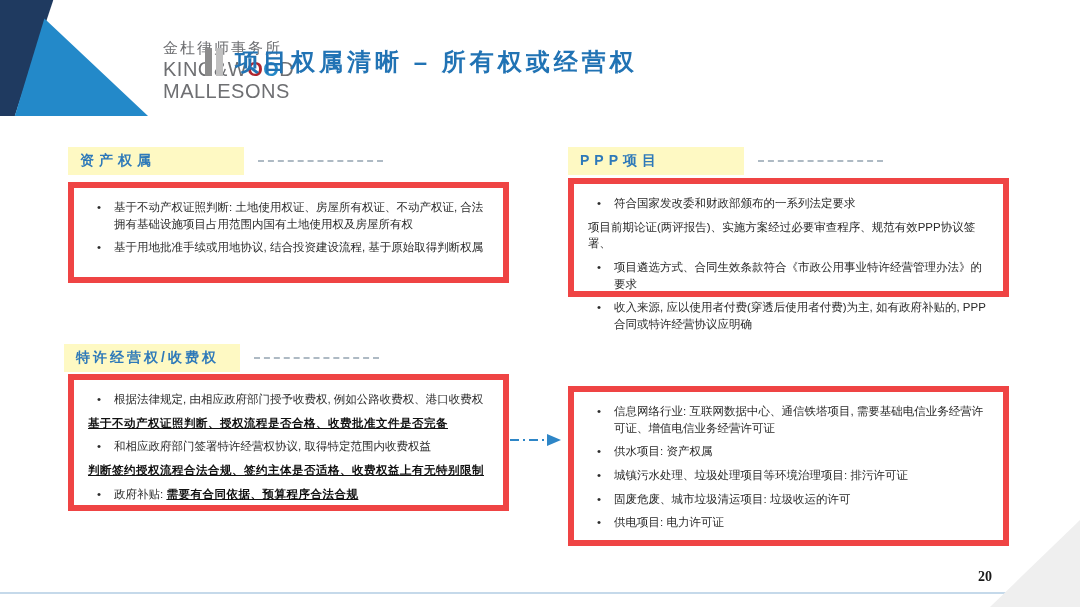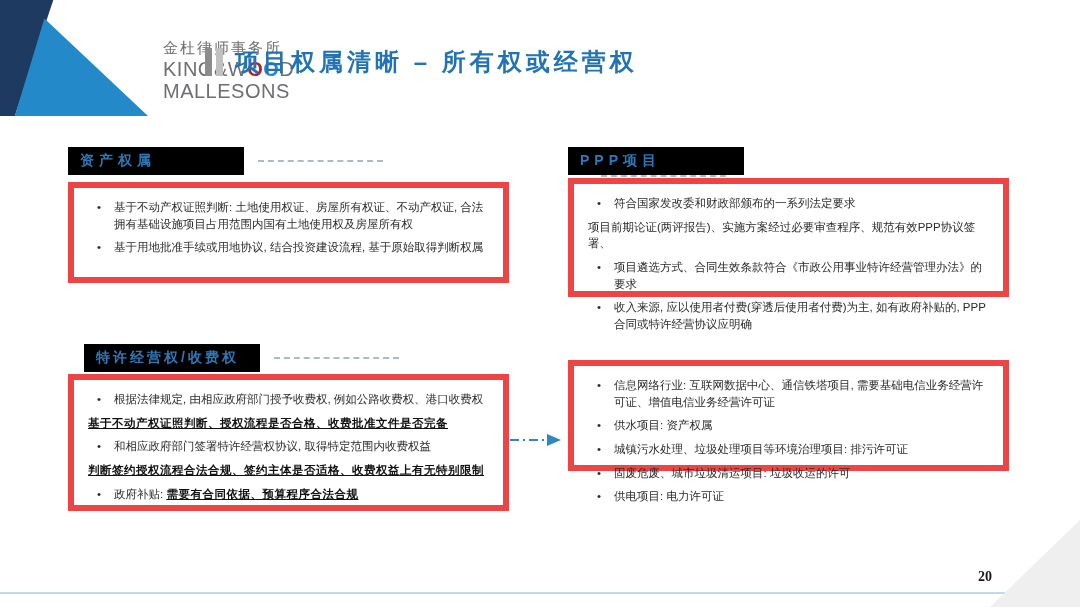--- a/index.html
+++ b/index.html
@@ -33,21 +33,21 @@
 
   
   .title-row { position: absolute; left: 205px; top: 46px; display: flex; align-items: center; }
   .title-bar1 { width: 7px; height: 28px; background: #8C8C8C; margin-right: 4px; }
   .title-bar2 { width: 7px; height: 28px; background: #C0C0C0; margin-right: 12px; }
   .title-text { font-size: 24px; font-weight: bold; color: #2173B4; letter-spacing: 4px; }
 
   
   .section-header { position: absolute; display: flex; align-items: center; }
   .section-header .tag {
-    background: #000000; color: #2E79B9; font-weight: bold;
+    background: #fef9c3; color: #2E79B9; font-weight: bold;
     font-size: 14px; letter-spacing: 5px;
     padding: 5px 12px 5px 12px; min-width: 176px; height: 28px;
     display: flex; align-items: center;
   }
   .section-header .dots {
     width: 125px; border-top: 2px dashed #AEBAC4; margin-left: 14px; height: 0;
   }
 
   
   .content-box {
@@ -102,53 +102,53 @@
 
   <div class="section-header" style="left:68px; top:147px;">
     <span class="tag">资产权属</span>
     <span class="dots"></span>
   </div>
   <div class="content-box" style="left:68px; top:182px; width:441px; height:101px;">
     <div class="bullet-row">基于不动产权证照判断: 土地使用权证、房屋所有权证、不动产权证, 合法拥有基础设施项目占用范围内国有土地使用权及房屋所有权</div>
     <div class="bullet-row">基于用地批准手续或用地协议, 结合投资建设流程, 基于原始取得判断权属</div>
   </div>
 
-  <div class="section-header" style="left:568px; top:147px;flex-direction:column;">
+  <div class="section-header" style="left:568px; top:147px;">
     <span class="tag">PPP项目</span>
     <span class="dots"></span>
   </div>
   <div class="content-box" style="left:568px; top:178px; width:441px; height:119px;">
     <div class="bullet-row">符合国家发改委和财政部颁布的一系列法定要求</div>
     <div class="plain-row">项目前期论证(两评报告)、实施方案经过必要审查程序、规范有效PPP协议签署、</div>
     <div class="bullet-row">项目遴选方式、合同生效条款符合《市政公用事业特许经营管理办法》的要求</div>
     <div class="bullet-row">收入来源, 应以使用者付费(穿透后使用者付费)为主, 如有政府补贴的, PPP合同或特许经营协议应明确</div>
   </div>
 
-  <div class="section-header" style="left:84px; top:344px;">
+  <div class="section-header" style="left:64px; top:344px;">
     <span class="tag" style="letter-spacing:3px;">特许经营权/收费权</span>
     <span class="dots"></span>
   </div>
   <div class="content-box" style="left:68px; top:374px; width:441px; height:137px;">
     <div class="bullet-row">根据法律规定, 由相应政府部门授予收费权, 例如公路收费权、港口收费权</div>
     <div class="emph-row">基于不动产权证照判断、授权流程是否合格、收费批准文件是否完备</div>
     <div class="bullet-row">和相应政府部门签署特许经营权协议, 取得特定范围内收费权益</div>
     <div class="emph-row">判断签约授权流程合法合规、签约主体是否适格、收费权益上有无特别限制</div>
     <div class="bullet-row"><span>政府补贴: </span><span class="emph-inline">需要有合同依据、预算程序合法合规</span></div>
   </div>
 
   <svg class="connector" viewBox="0 0 59 20">
     <defs>
       <marker id="ah" markerWidth="8" markerHeight="8" refX="6" refY="3" orient="auto">
         <path d="M0,0 L7,3 L0,6 Z" fill="#2E86C7"></path>
       </marker>
     </defs>
     <line x1="1" y1="10" x2="50" y2="10" stroke="#2E86C7" stroke-width="2" stroke-dasharray="9 4 2 4" marker-end="url(#ah)"></line>
   </svg>
 
-  <div class="content-box" style="left:568px; top:360px; width:441px; height:111px;">
+  <div class="content-box" style="left:568px; top:386px; width:441px; height:160px;">
     <div class="bullet-row">信息网络行业: 互联网数据中心、通信铁塔项目, 需要基础电信业务经营许可证、增值电信业务经营许可证</div>
     <div class="bullet-row">供水项目: 资产权属</div>
     <div class="bullet-row">城镇污水处理、垃圾处理项目等环境治理项目: 排污许可证</div>
     <div class="bullet-row">固废危废、城市垃圾清运项目: 垃圾收运的许可</div>
     <div class="bullet-row">供电项目: 电力许可证</div>
   </div>
 
   <div class="footer-line"></div>
   <div class="corner-shape"></div>
   <div class="page-number">20</div>

